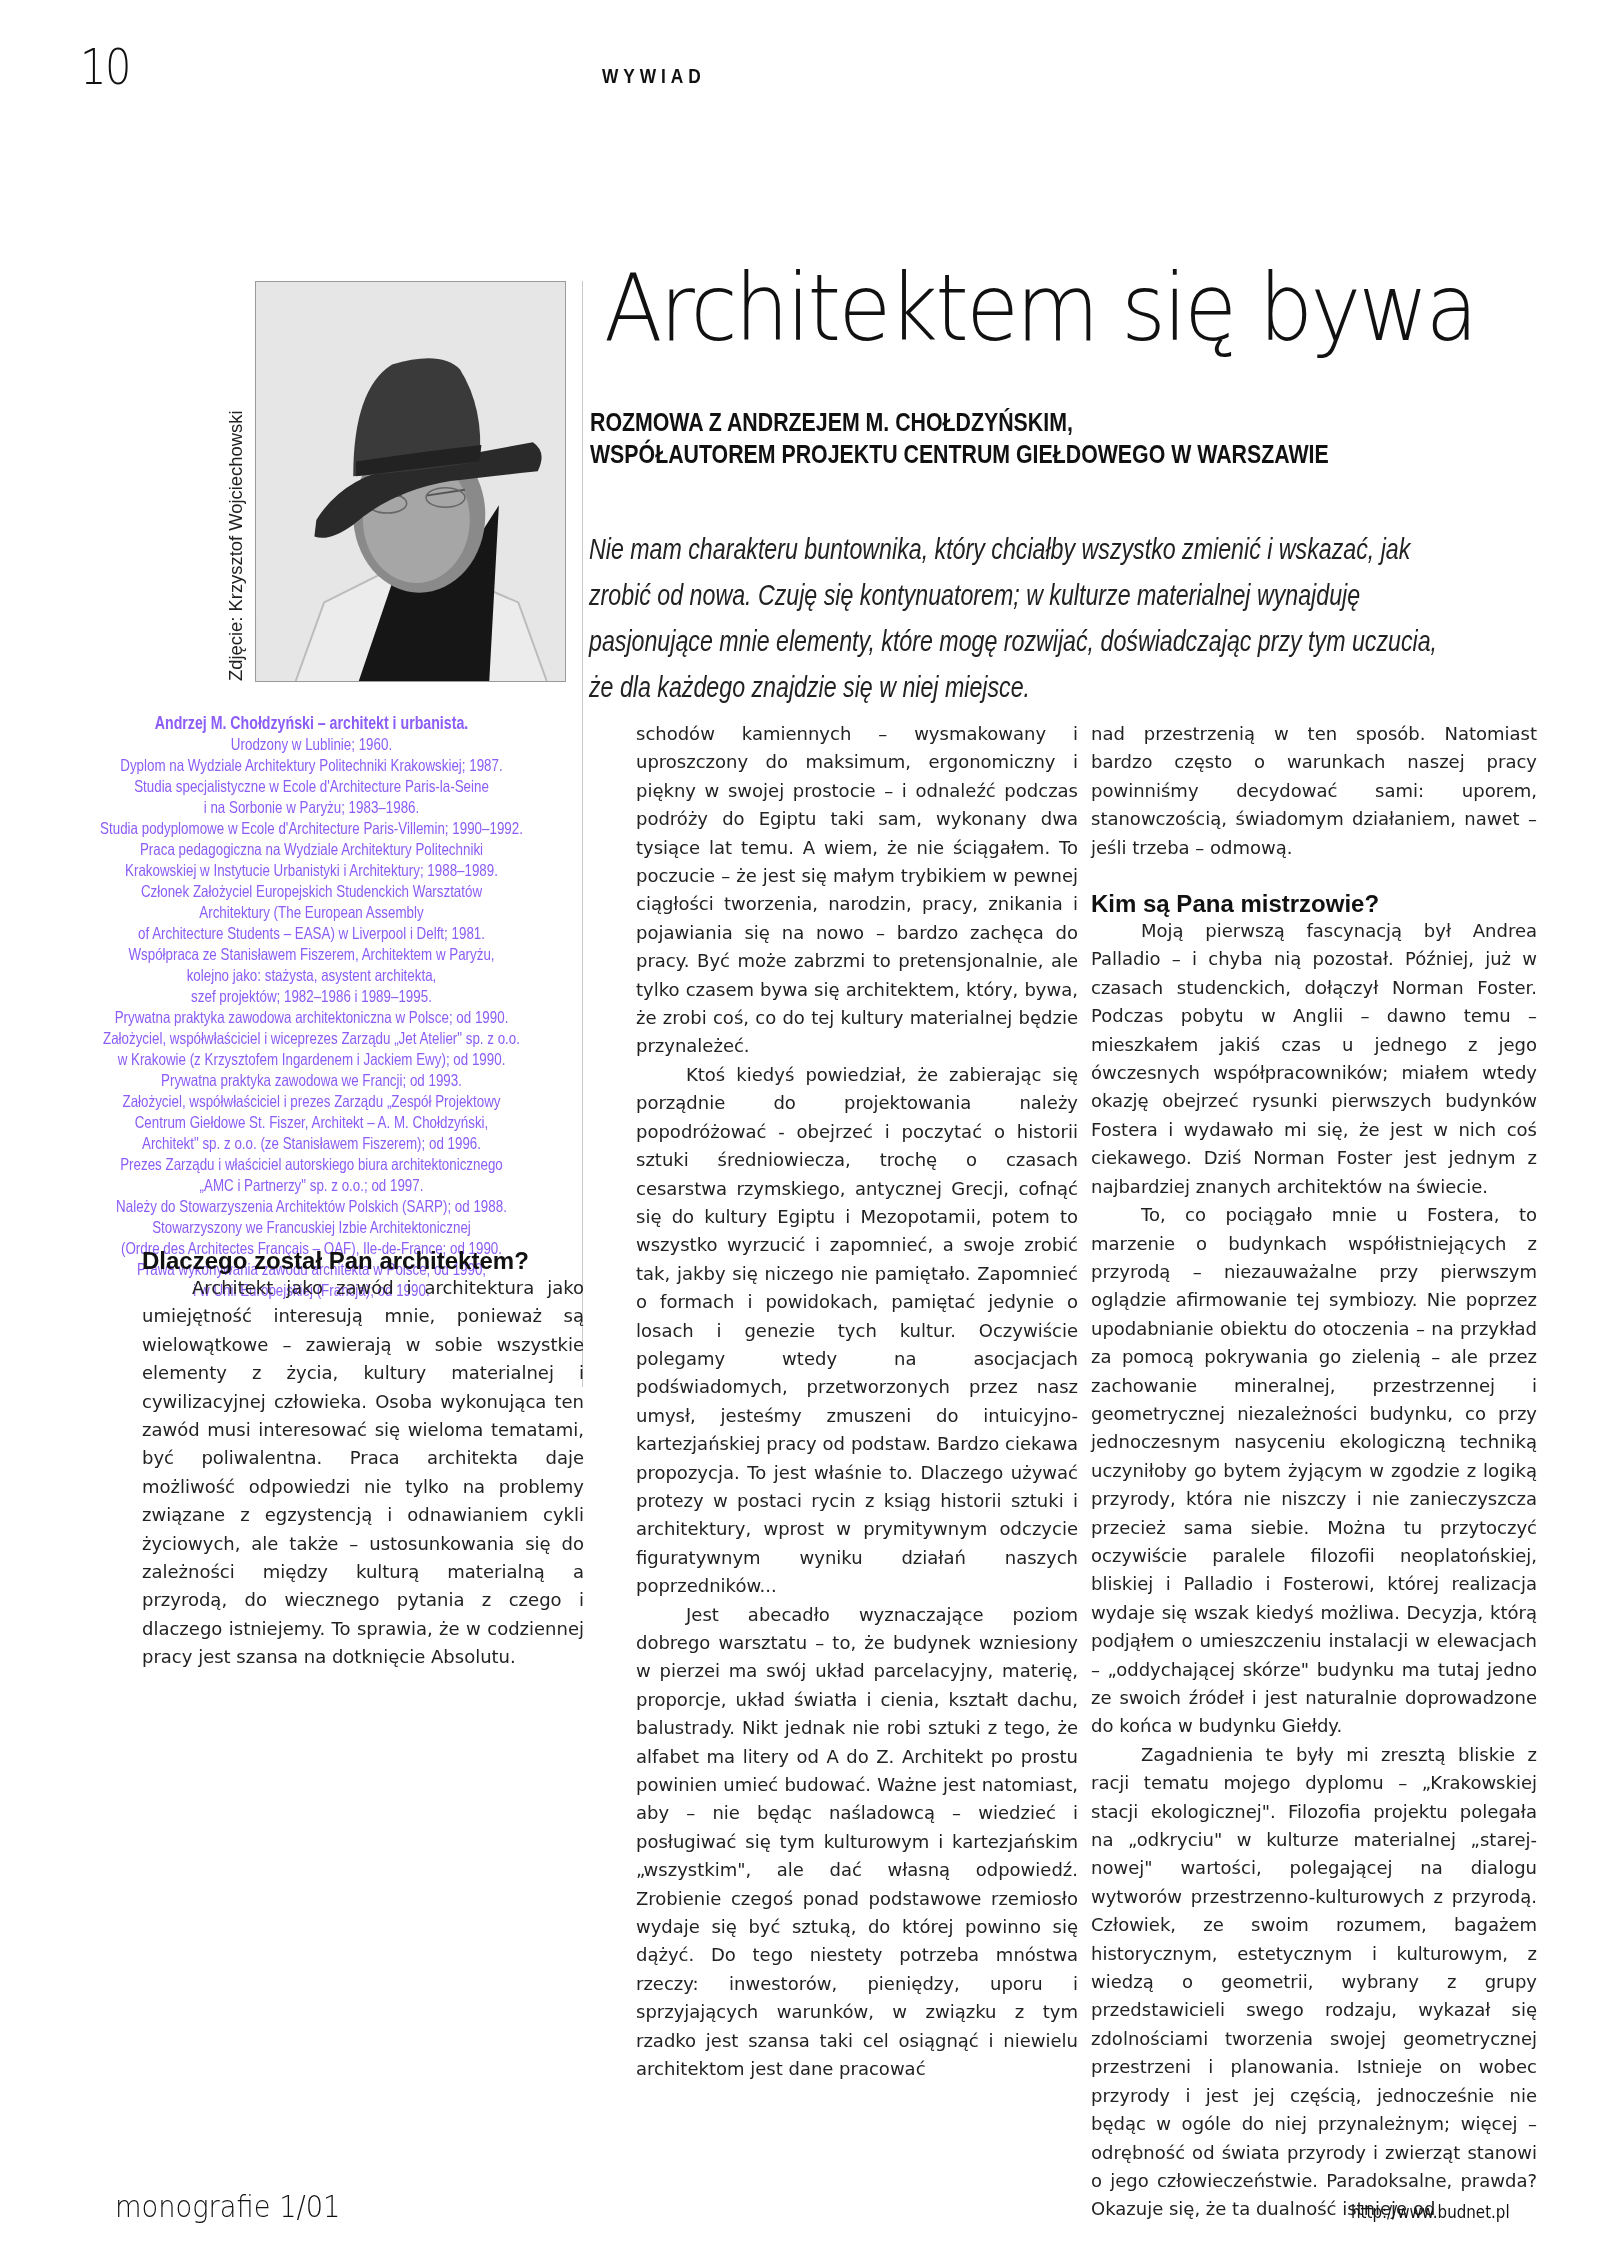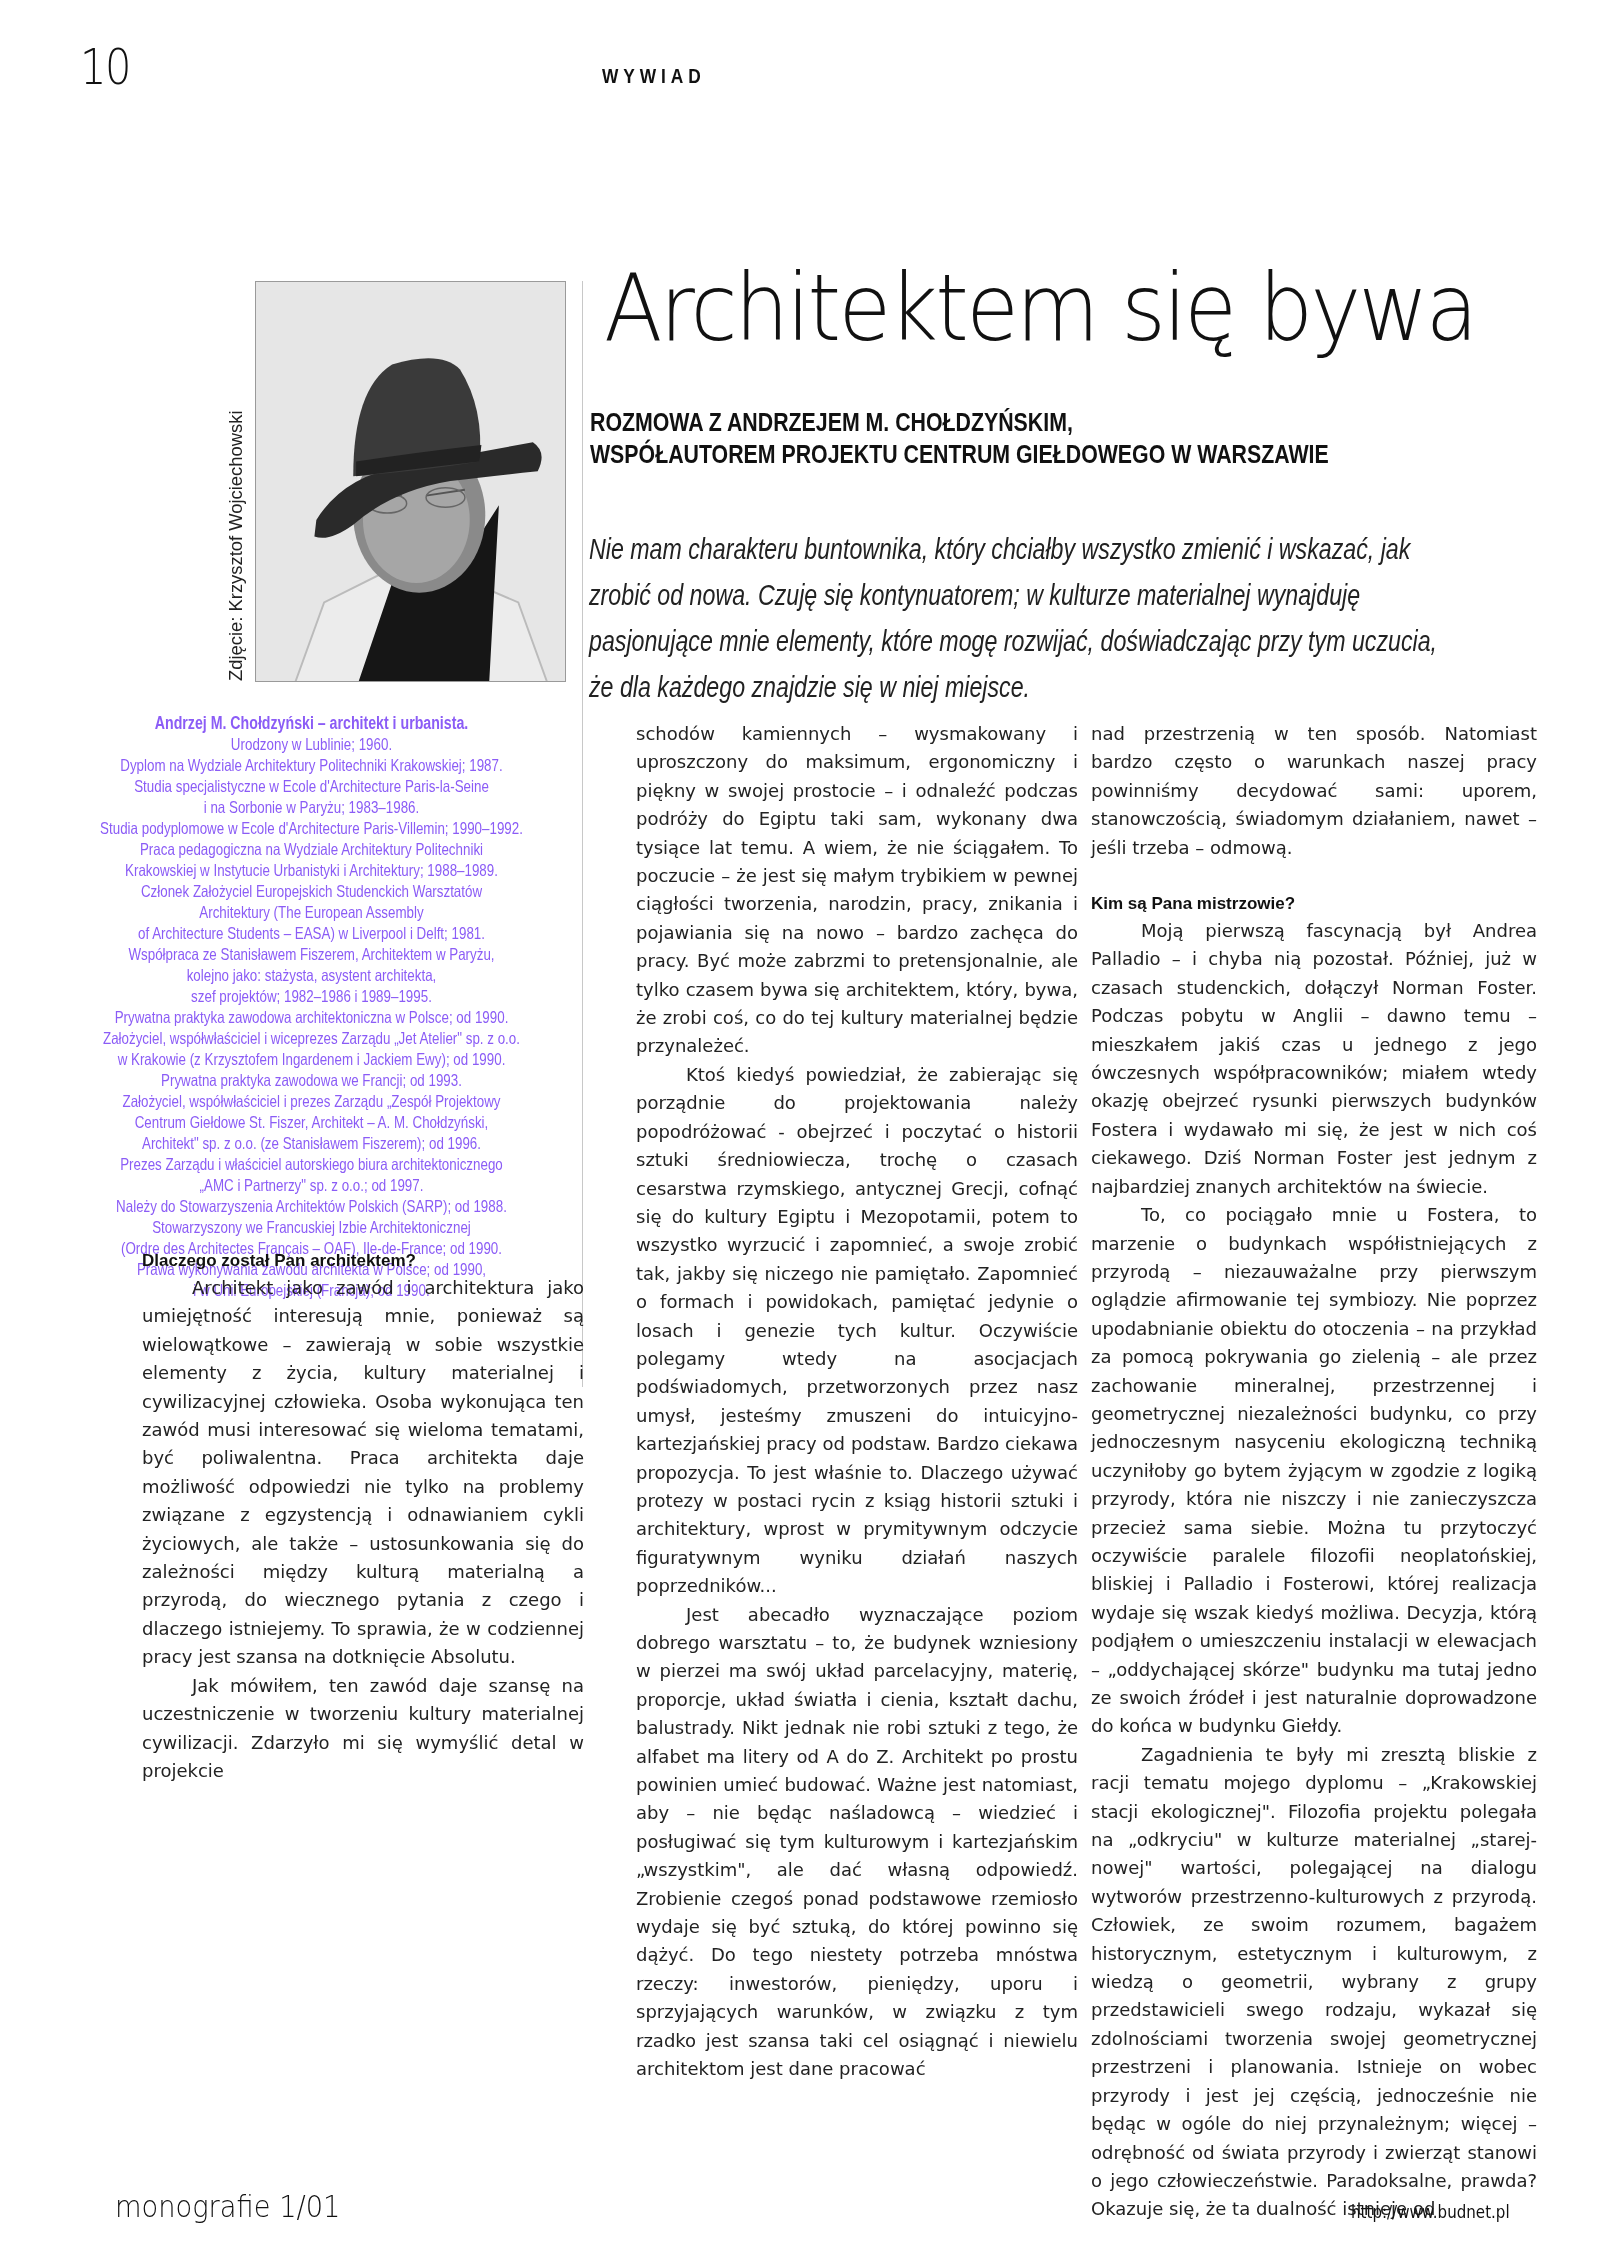--- a/index.html
+++ b/index.html
@@ -17,21 +17,21 @@
   .subtitle { position: absolute; left: 590px; top: 406px; font-weight: bold; font-size: 26px; line-height: 32px; color: #111; transform: scaleX(0.82); transform-origin: left top; white-space: nowrap; }
   .lead { position: absolute; left: 589px; top: 526px; width: 1067px; font-style: italic; font-size: 29px; line-height: 46px; color: #222; transform: scaleX(0.8); transform-origin: left top; }
 
   .bio { position: absolute; left: 58px; top: 713px; width: 505px; text-align: center; font-size: 16.5px; line-height: 21px; color: #8b5cf6; }
   .bio .inner { display: inline-block; width: 621px; transform: scaleX(0.81); transform-origin: right top; margin-left: -116px; }
   .bio .lead-line { font-weight: bold; font-size: 17.5px; }
 
   .col { position: absolute; font-family: "DejaVu Sans", sans-serif; font-size: 18px; line-height: 28.4px; color: #222; text-align: justify; }
   .col p { text-indent: 50px; }
   .col p.noindent { text-indent: 0; }
-  .col h3 { font-family: "Liberation Sans", sans-serif; font-weight: bold; font-size: 17px; line-height: 27px; color: #111; text-align: left; }
+  .col h3 { font-family: "Liberation Sans", sans-serif; font-weight: bold; font-size: 24px; line-height: 27px; color: #111; text-align: left; }
   .col1 { left: 114px; top: 1247px; width: 442px; margin-left: 28px; }
   .col2 { left: 636px; top: 720px; width: 442px; }
   .col3 { left: 1091px; top: 720px; width: 446px; }
 
   .footer-left { position: absolute; left: 115px; top: 2188px; font-family: "DejaVu Sans", sans-serif; font-weight: 200; font-size: 31px; color: #111; transform: scaleX(0.88); transform-origin: left top; }
   .footer-right { position: absolute; left: 1351px; top: 2201px; font-family: "DejaVu Sans", sans-serif; font-size: 18.4px; color: #111; transform: scaleX(0.82); transform-origin: left top; }
 </style>
 </head>
 <body>
 
@@ -97,21 +97,20 @@
     <div>Stowarzyszony we Francuskiej Izbie Architektonicznej</div>
     <div>(Ordre des Architectes Français – OAF), Ile-de-France; od 1990.</div>
     <div>Prawa wykonywania zawodu architekta w Polsce; od 1990,</div>
     <div>i w Unii Europejskiej (Francja); od 1990.</div>
   </div>
 </div>
 
 <div class="col col1">
   <h3>Dlaczego został Pan architektem?</h3>
   <p>Architekt jako zawód i architektura jako umiejętność interesują mnie, ponieważ są wielowątkowe – zawierają w sobie wszystkie elementy z życia, kultury materialnej i cywilizacyjnej człowieka. Osoba wykonująca ten zawód musi interesować się wieloma tematami, być poliwalentna. Praca architekta daje możliwość odpowiedzi nie tylko na problemy związane z egzystencją i odnawianiem cykli życiowych, ale także – ustosunkowania się do zależności między kulturą materialną a przyrodą, do wiecznego pytania z czego i dlaczego istniejemy. To sprawia, że w codziennej pracy jest szansa na dotknięcie Absolutu.</p>
-  <p>Jak mówiłem, ten zawód daje szansę na uczestniczenie w tworzeniu kultury materialnej cywilizacji. Zdarzyło mi się wymyślić detal w projekcie</p>
 </div>
 
 <div class="col col2">
   <p class="noindent">schodów kamiennych – wysmakowany i uproszczony do maksimum, ergonomiczny i piękny w swojej prostocie – i odnaleźć podczas podróży do Egiptu taki sam, wykonany dwa tysiące lat temu. A wiem, że nie ściągałem. To poczucie – że jest się małym trybikiem w pewnej ciągłości tworzenia, narodzin, pracy, znikania i pojawiania się na nowo – bardzo zachęca do pracy. Być może zabrzmi to pretensjonalnie, ale tylko czasem bywa się architektem, który, bywa, że zrobi coś, co do tej kultury materialnej będzie przynależeć.</p>
   <p>Ktoś kiedyś powiedział, że zabierając się porządnie do projektowania należy popodróżować - obejrzeć i poczytać o historii sztuki średniowiecza, trochę o czasach cesarstwa rzymskiego, antycznej Grecji, cofnąć się do kultury Egiptu i Mezopotamii, potem to wszystko wyrzucić i zapomnieć, a swoje zrobić tak, jakby się niczego nie pamiętało. Zapomnieć o formach i powidokach, pamiętać jedynie o losach i genezie tych kultur. Oczywiście polegamy wtedy na asocjacjach podświadomych, przetworzonych przez nasz umysł, jesteśmy zmuszeni do intuicyjno-kartezjańskiej pracy od podstaw. Bardzo ciekawa propozycja. To jest właśnie to. Dlaczego używać protezy w postaci rycin z ksiąg historii sztuki i architektury, wprost w prymitywnym odczycie figuratywnym wyniku działań naszych poprzedników...</p>
   <p>Jest abecadło wyznaczające poziom dobrego warsztatu – to, że budynek wzniesiony w pierzei ma swój układ parcelacyjny, materię, proporcje, układ światła i cienia, kształt dachu, balustrady. Nikt jednak nie robi sztuki z tego, że alfabet ma litery od A do Z. Architekt po prostu powinien umieć budować. Ważne jest natomiast, aby – nie będąc naśladowcą – wiedzieć i posługiwać się tym kulturowym i kartezjańskim „wszystkim", ale dać własną odpowiedź. Zrobienie czegoś ponad podstawowe rzemiosło wydaje się być sztuką, do której powinno się dążyć. Do tego niestety potrzeba mnóstwa rzeczy: inwestorów, pieniędzy, uporu i sprzyjających warunków, w związku z tym rzadko jest szansa taki cel osiągnąć i niewielu architektom jest dane pracować</p>
 </div>
 
 <div class="col col3">
   <p class="noindent">nad przestrzenią w ten sposób. Natomiast bardzo często o warunkach naszej pracy powinniśmy decydować sami: uporem, stanowczością, świadomym działaniem, nawet – jeśli trzeba – odmową.</p>

